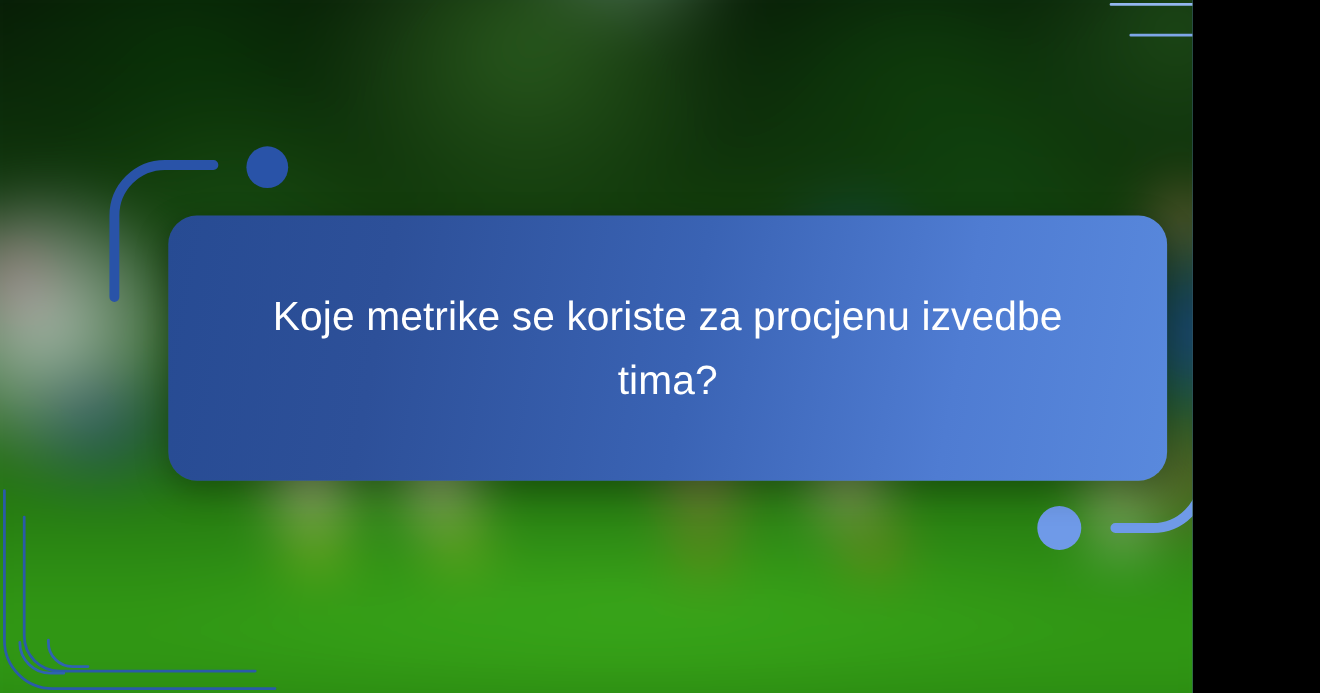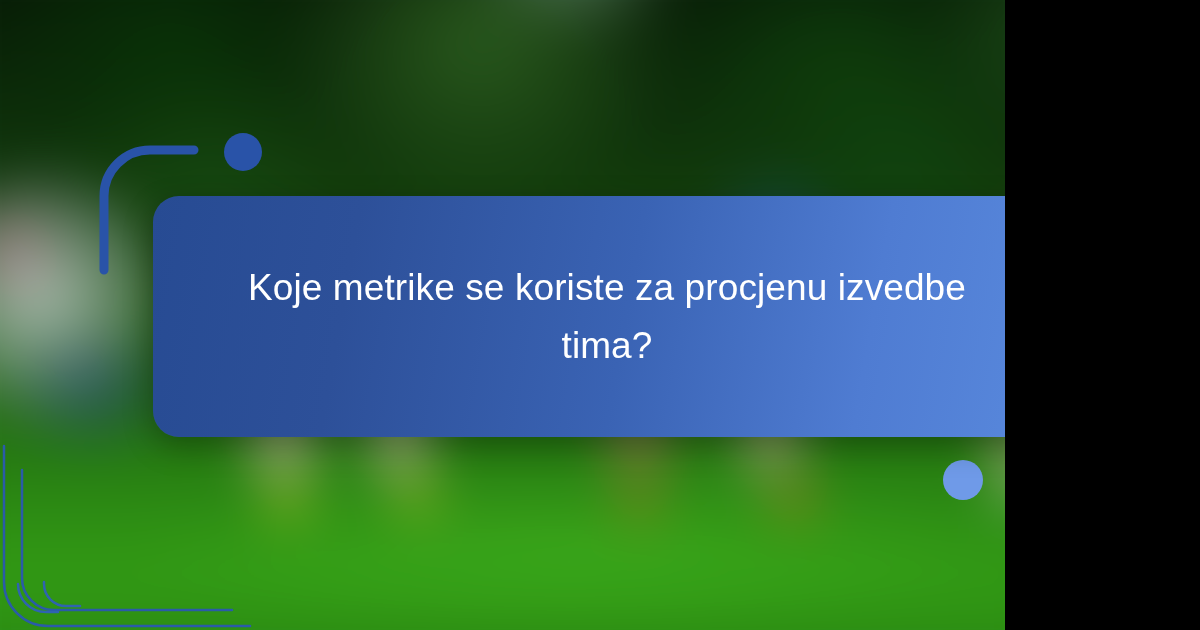--- a/index.html
+++ b/index.html
@@ -6,21 +6,21 @@
     margin: 0;
     padding: 0;
     background: #000;
   }
   body {
     font-family: "Liberation Sans", sans-serif;
   }
 
   #stage {
     position: relative;
-    width: 1005px;
+    width: 1084px;
     height: 630px;
     overflow: hidden;
     background: #7dd3fc;
   }
 
   
   .bg-photo {
     position: absolute;
     inset: -60px;
     overflow: hidden;

